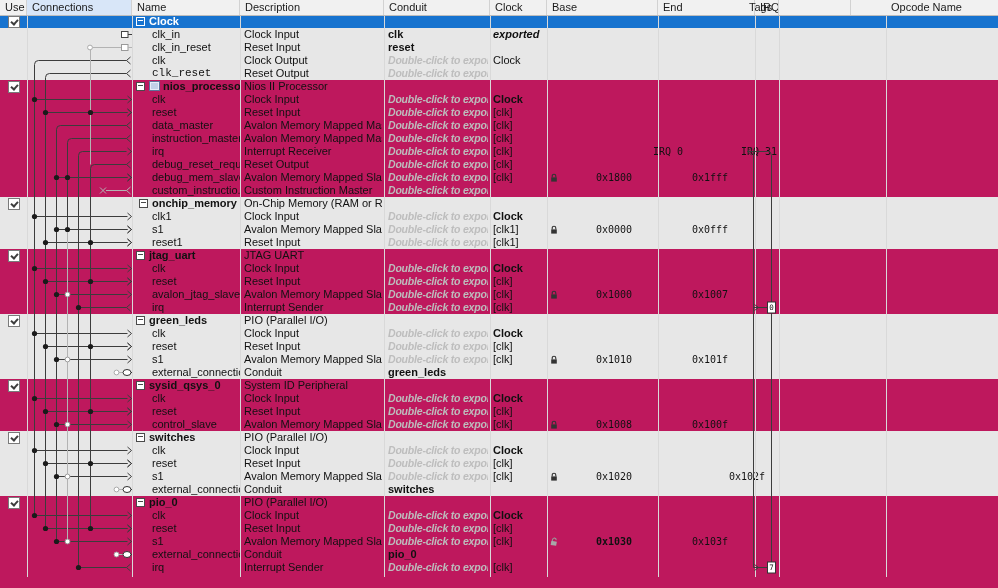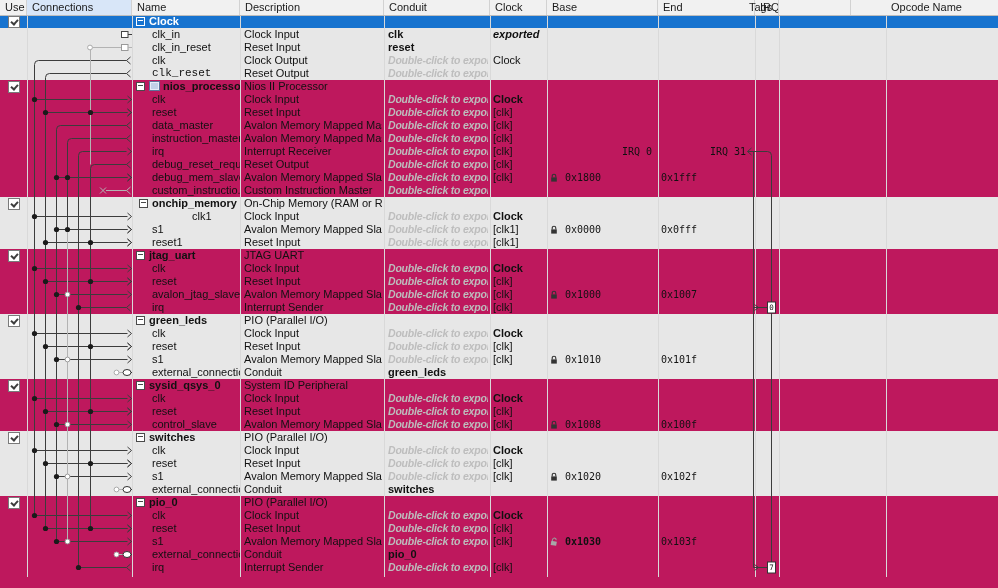--- a/index.html
+++ b/index.html
@@ -13,21 +13,21 @@
          white-space:nowrap;overflow:hidden;}
   .hcell.hsel{background:#d8e6f8;}
   
   #rows{position:absolute;left:0;top:0;z-index:1;}
   .row{position:absolute;left:0;width:998px;height:13px;line-height:13px;}
   .row.grp{background:#e7e7e7;}
   .row.sel{background:#1773cf;color:#fff;}
   .cell{position:absolute;top:0;height:13px;line-height:13px;white-space:nowrap;overflow:hidden;}
   .b{font-weight:bold;}
   .hint{color:#bdbdbd;font-style:italic;font-weight:bold;font-size:10.5px;letter-spacing:-0.2px;}
-  .mono{font-family:"DejaVu Sans Mono",monospace;font-size:10px;}
+  .mono{font-family:"DejaVu Sans Mono",monospace;font-size:10px;margin-left:31px;}
   .exported{font-weight:bold;font-style:italic;}
   .right{text-align:right;}
   
   .cb{position:absolute;left:8px;top:1px;width:10px;height:10px;background:#fff;
       border:1px solid #7a7a7a;}
   .cb::after{content:"";position:absolute;left:2px;top:2px;width:5px;height:3px;
       border-left:2px solid #3d3d3d;border-bottom:2px solid #3d3d3d;transform:rotate(-48deg);}
   
   .colico{display:inline-block;width:7px;height:7px;border:1px solid #4a4a4a;background:#fff;
       position:relative;vertical-align:middle;margin:-2px 4px 0 0;}
@@ -149,21 +149,21 @@
         <div class="cell" style="left: 244px; width: 138px;">Custom Instruction Master</div>
         <div class="cell hint" style="left: 388px; width: 100px;">Double-click to export</div>
       </div>
       <div class="row grp" style="top: 197px; text-align: center;">
         <div class="cb"></div>
         <div class="cell b" style="left: 136px; width: 104px;"><span class="colico"></span>onchip_memory</div>
         <div class="cell" style="left: 244px; width: 138px;">On-Chip Memory (RAM or ROM)</div>
         <div class="cell b" style="left: 388px; width: 100px;"></div>
       </div>
       <div class="row grp" style="top: 210px;">
-        <div class="cell" style="left: 152px; width: 88px; margin-left: 40px;">clk1</div>
+        <div class="cell" style="left: 152px; width: 88px;">clk1</div>
         <div class="cell" style="left: 244px; width: 138px;">Clock Input</div>
         <div class="cell hint" style="left: 388px; width: 100px;">Double-click to export</div>
         <div class="cell b" style="left: 493px; width: 52px;">Clock</div>
       </div>
       <div class="row grp" style="top: 223px;">
         <div class="cell" style="left: 152px; width: 88px;">s1</div>
         <div class="cell" style="left: 244px; width: 138px;">Avalon Memory Mapped Slave</div>
         <div class="cell hint" style="left: 388px; width: 100px;">Double-click to export</div>
         <div class="cell" style="left: 493px; width: 52px;">[clk1]</div>
         <div class="cell" style="left: 547px; width: 108px;">
@@ -311,21 +311,21 @@
         <div class="cell" style="left: 244px; width: 138px;">Avalon Memory Mapped Slave</div>
         <div class="cell hint" style="left: 388px; width: 100px;">Double-click to export</div>
         <div class="cell" style="left: 493px; width: 52px;">[clk]</div>
         <div class="cell" style="left: 547px; width: 108px;">
           <span class="lockwrap"><svg width="8" height="10" viewBox="0 0 8 10">
               <path d="M2.2 4.4 V3 a1.8 1.8 0 0 1 3.6 0 V4.4" fill="none" stroke="#333" stroke-width="1.1"></path>
               <rect x="1.2" y="4.4" width="5.6" height="4.2" fill="#333"></rect>
             </svg></span>
           <span class="mono" style="position: absolute; left: 18px;">0x1020</span>
         </div>
-        <div class="cell mono" style="left: 661px; width: 90px;">0x102f</div>
+        <div class="cell mono" style="left: 698px; width: 90px;">0x102f</div>
       </div>
       <div class="row grp" style="top: 483px;">
         <div class="cell" style="left: 152px; width: 88px;">external_connection</div>
         <div class="cell" style="left: 244px; width: 138px;">Conduit</div>
         <div class="cell b" style="left: 388px; width: 100px;">switches</div>
       </div>
       <div class="row" style="top: 496px;">
         <div class="cb"></div>
         <div class="cell b" style="left: 136px; width: 104px;"><span class="colico"></span>pio_0</div>
         <div class="cell" style="left: 244px; width: 138px;">PIO (Parallel I/O)</div>

